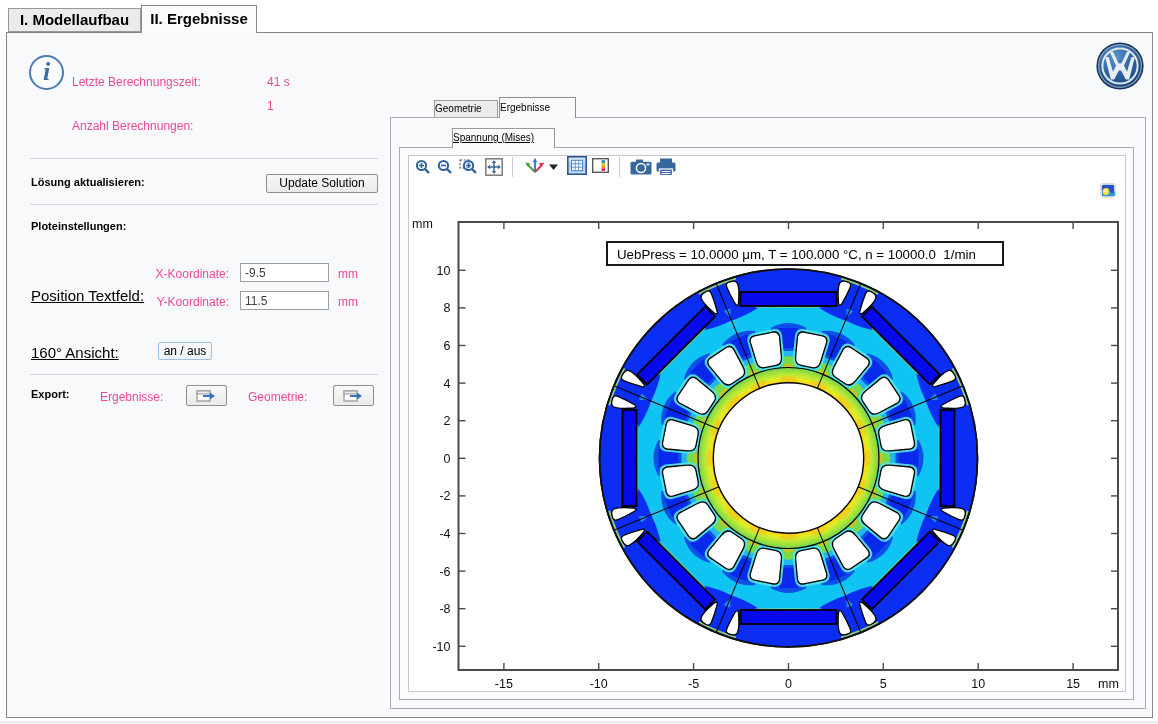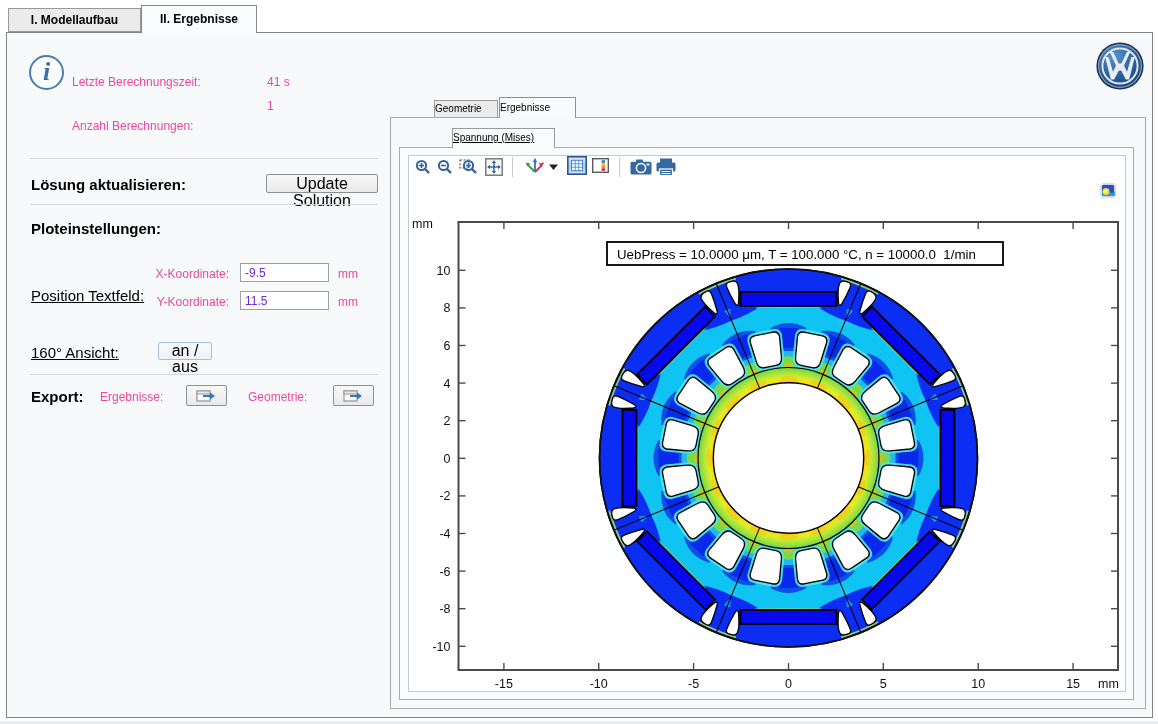--- a/index.html
+++ b/index.html
@@ -1,27 +1,27 @@
 <!DOCTYPE html>
 <html><head>
 <meta charset="utf-8">
 <style>
 html,body{margin:0;padding:0;}
 body{width:1158px;height:724px;background:#ffffff;font-family:"Liberation Sans",sans-serif;position:relative;overflow:hidden;}
 .abs{position:absolute;}
-.mtab{position:absolute;font-size:12px;font-weight:bold;color:#000;text-align:center;box-sizing:border-box;}
+.mtab{position:absolute;font-size:15px;font-weight:bold;color:#000;text-align:center;box-sizing:border-box;}
 #mtab1{left:8px;width:133px;background:#ebebeb;border:1px solid #989898;top:8px;height:24px;line-height:22px;}
 #mtab2{left:141px;width:116px;background:#fafbfd;border:1px solid #888;border-bottom:none;top:5px;height:28px;line-height:26px;z-index:5;}
 #mainpanel{left:6px;top:32px;width:1145px;height:684px;background:#f8f9fb;border:1px solid #848484;}
 .sep{position:absolute;height:1px;background:#d4d6da;left:30px;width:348px;}
-.h15{font-size:15px;font-weight:bold;color:#000;}
+.h15{font-size:11px;font-weight:bold;color:#000;}
 .h15u{font-size:15px;color:#000;text-decoration:underline;}
 .t12{font-size:12px;color:#ec4899;white-space:nowrap;}
-.btn{position:absolute;box-sizing:border-box;background:linear-gradient(#f8f8f8,#eaeaea);border:1px solid #8f8f8f;border-radius:2px;font-size:16px;color:#000;text-align:center;}
-.inp{position:absolute;box-sizing:border-box;background:#fff;border:1px solid #9aa0a8;font-size:12px;color:#6d28d9;padding:2px 0 8px 4px;}
+.btn{position:absolute;box-sizing:border-box;background:linear-gradient(#f8f8f8,#eaeaea);border:1px solid #8f8f8f;border-radius:2px;font-size:12px;color:#000;text-align:center;}
+.inp{position:absolute;box-sizing:border-box;background:#fff;border:1px solid #9aa0a8;font-size:12px;color:#404040;padding:2px 0 8px 4px;}
 .rtab{position:absolute;box-sizing:border-box;font-size:10px;color:#000;text-align:left;margin-left:44px;}
 .grp{position:absolute;box-sizing:border-box;border:1px solid #a8aaad;background:#f8f9fb;}
 </style>
 </head>
 <body>
 <div id="mtab1" class="mtab">I. Modellaufbau</div>
 <div id="mtab2" class="mtab">II. Ergebnisse</div>
 <div id="mainpanel" class="abs"></div>
 
 <div class="abs" style="left:29px;top:55px;width:35px;height:35px;border:2.4px solid #4a7cae;border-radius:50%;box-sizing:border-box;background:#fbfcfe;"></div>

